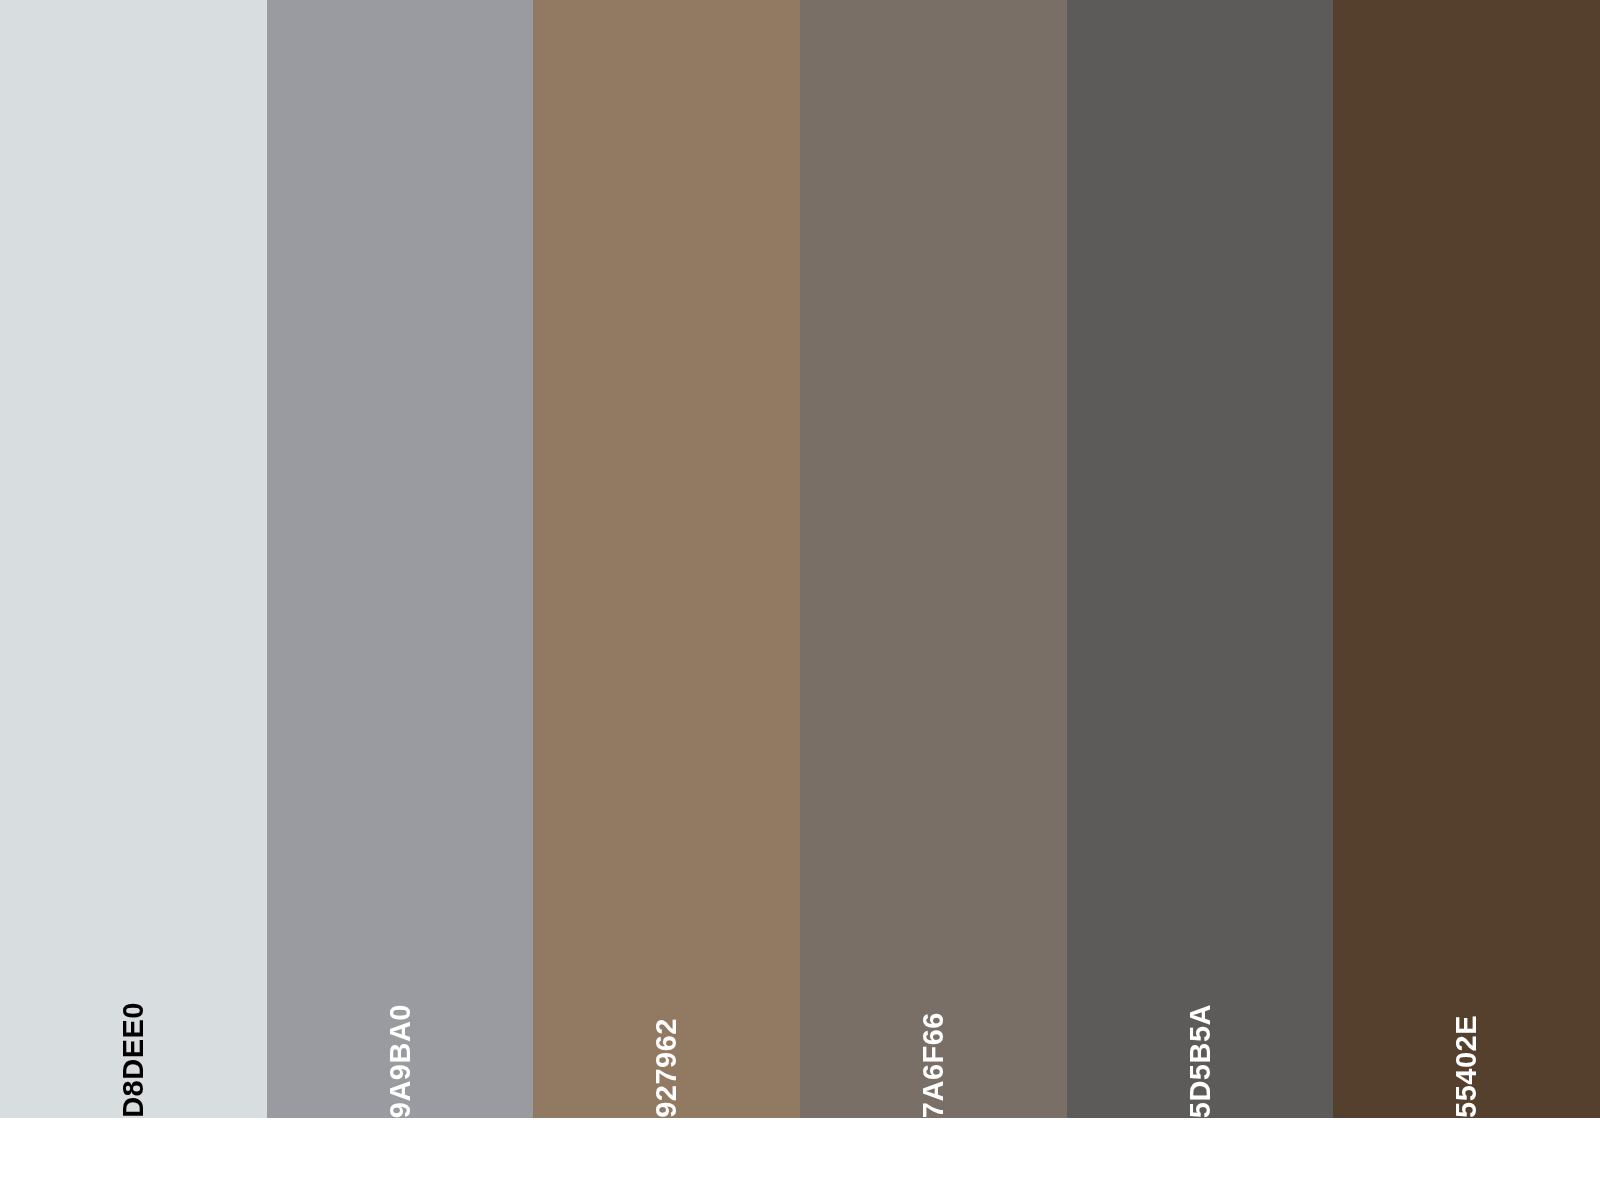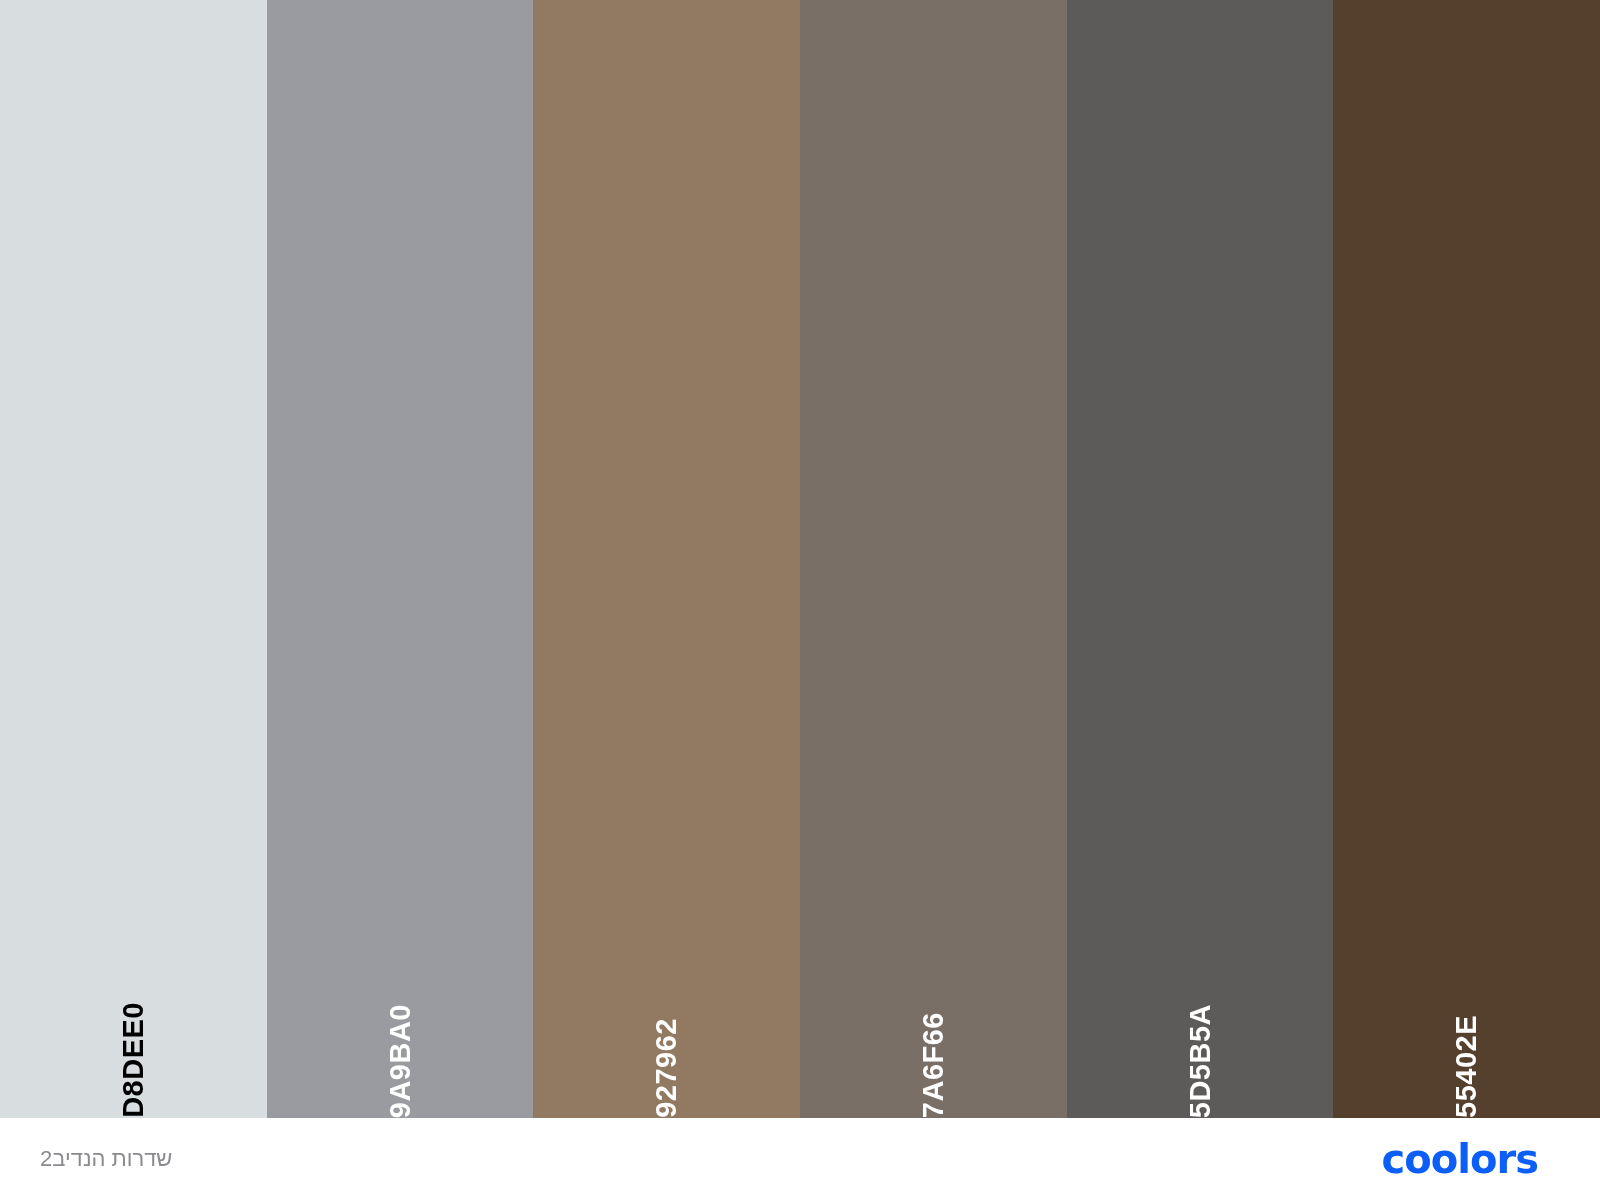--- a/index.html
+++ b/index.html
@@ -107,21 +107,14 @@
         <div class="swatch-label" style="color: rgb(255, 255, 255);">7A6F66</div>
       </div>
       <div class="swatch" style="background: rgb(93, 91, 90);">
         <div class="swatch-label" style="color: rgb(255, 255, 255);">5D5B5A</div>
       </div>
       <div class="swatch" style="background: rgb(85, 64, 46);">
         <div class="swatch-label" style="color: rgb(255, 255, 255);">55402E</div>
       </div>
     </div>
 
-  <div id="footer">
-    <div id="palette-name">שדרות הנדיב2</div>
-
-    <a id="brand-logo">
-      <span id="brand-wordmark" style="color: rgb(11, 95, 247);">coolors</span>
-    </a>
-  </div>
 
 </div>
 
 </body></html>

